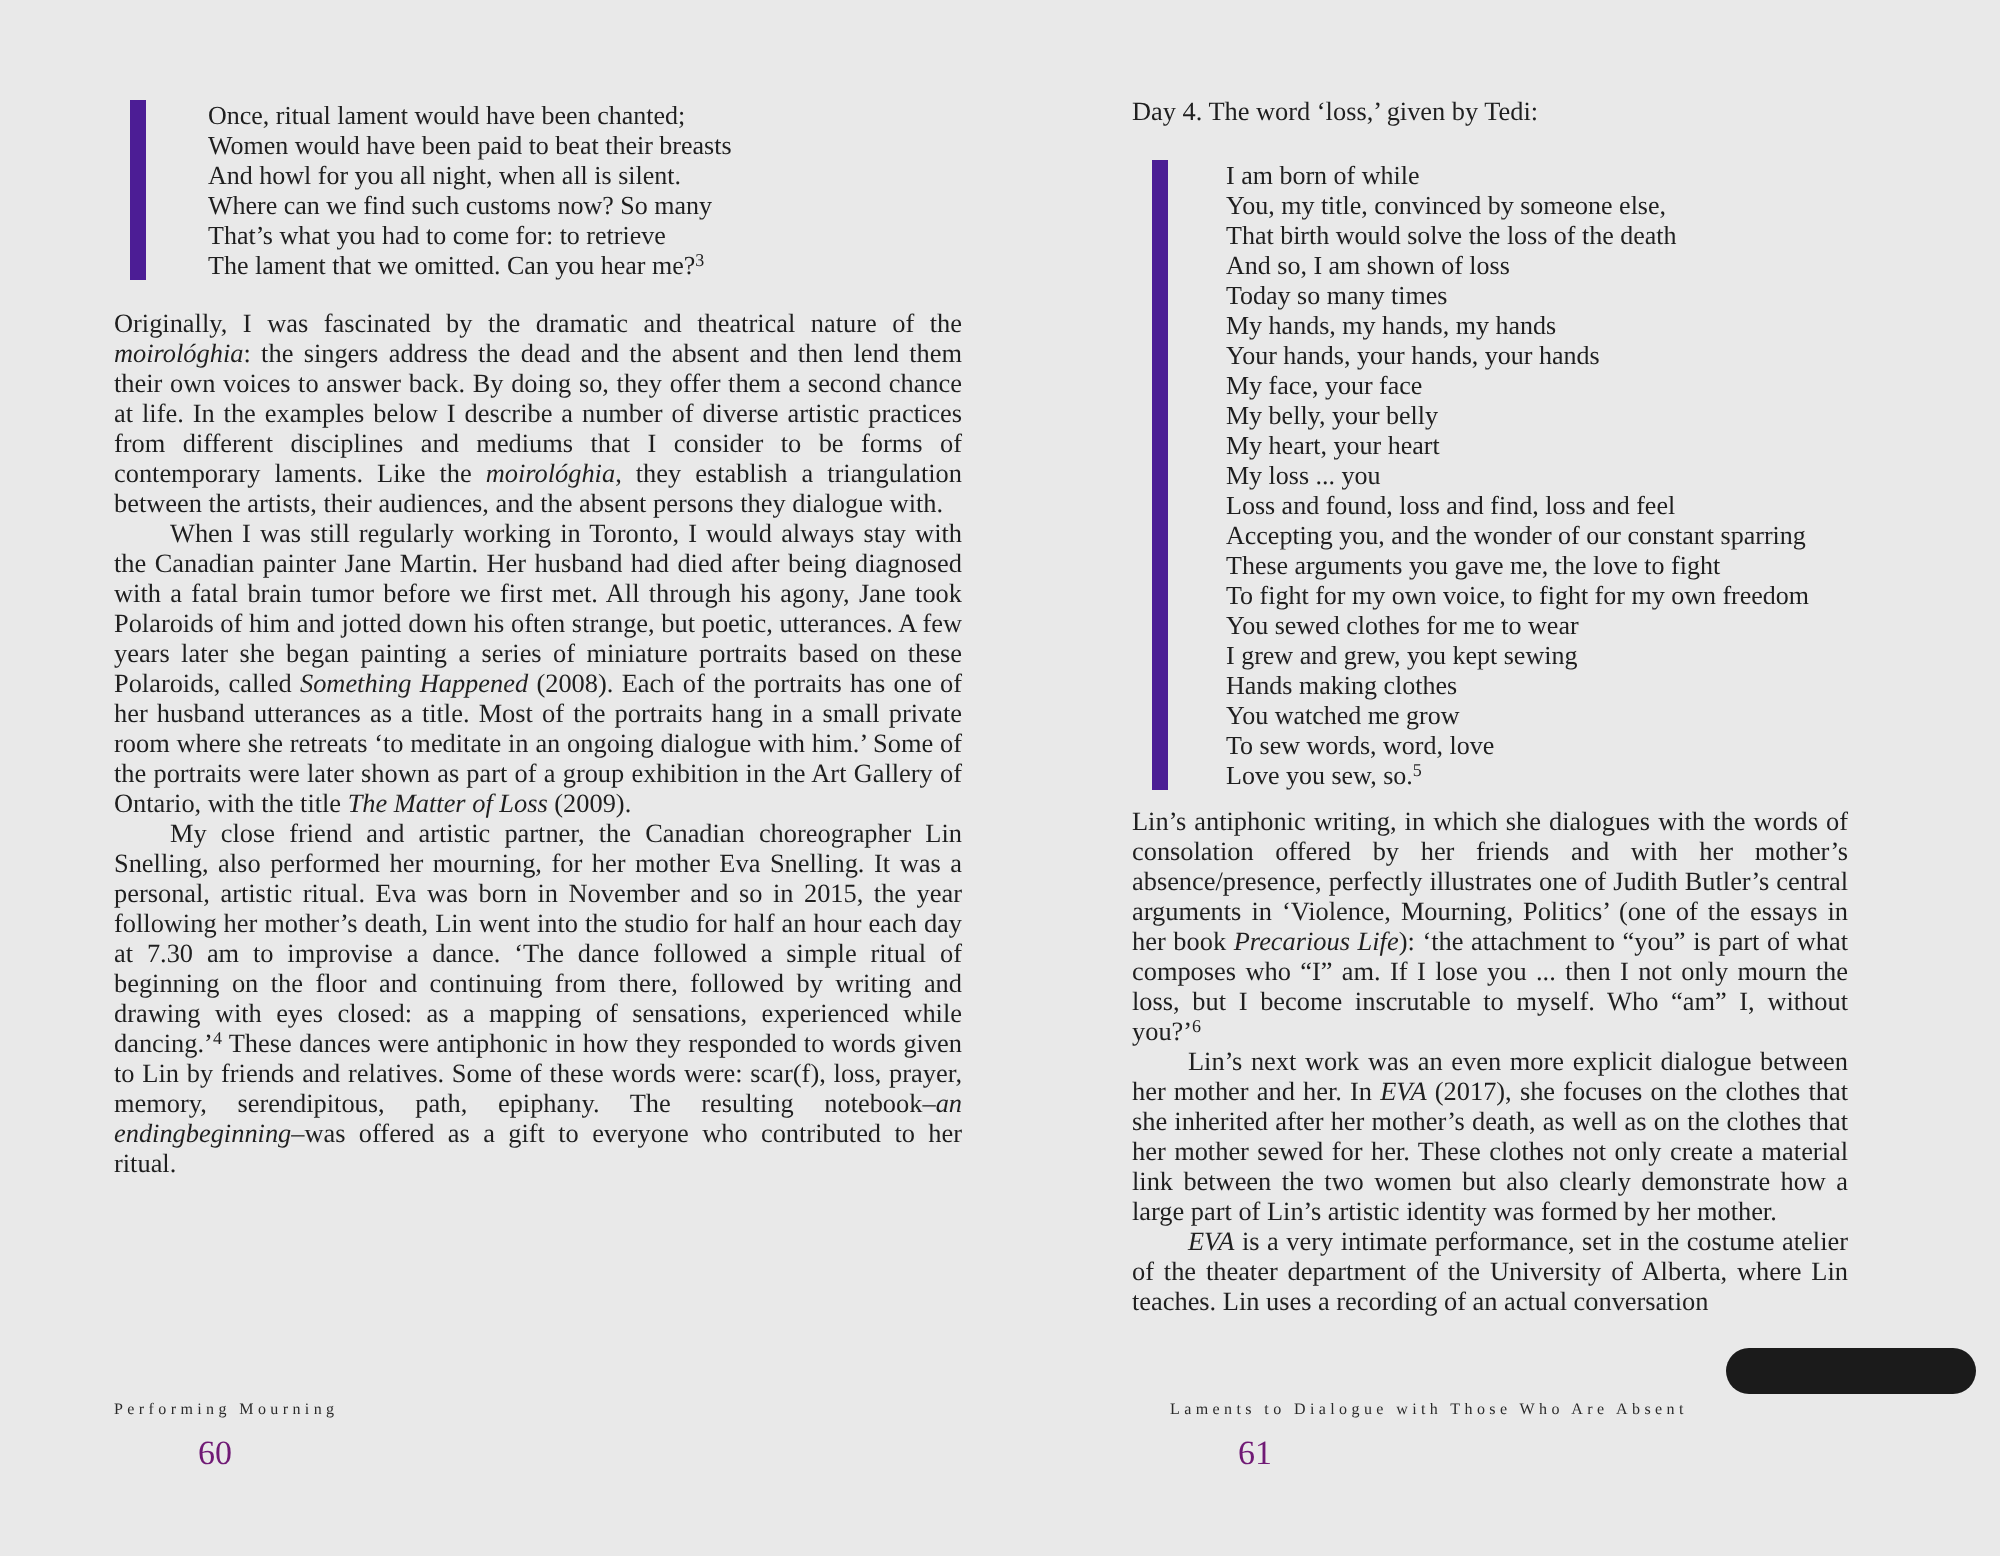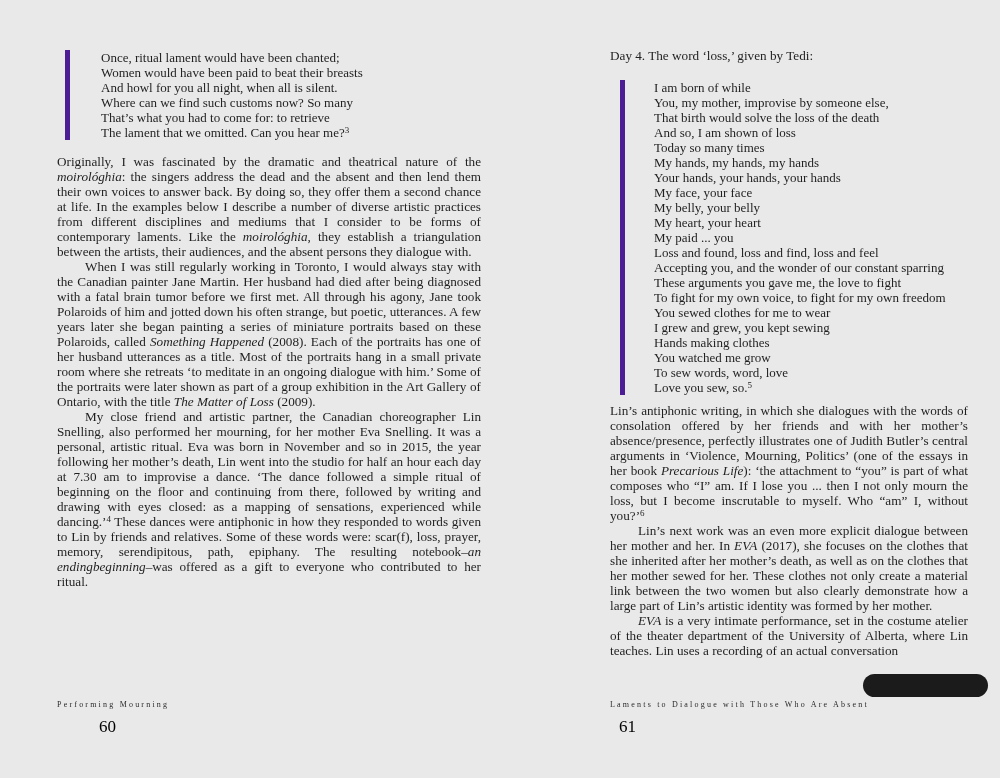--- a/index.html
+++ b/index.html
@@ -6,24 +6,24 @@
   .spread{
     position:relative;
     width:1000px;height:778px;
     background:#e9e9e9;
     color:#1f1f1f;
     font-family:"Liberation Serif","DejaVu Serif",serif;
     overflow:hidden;
   }
   .page{position:absolute;}
   .page-left{left:57px;top:50px;width:424px;}
-  .page-right{left:610px;top:48px;width:358px;}
+  .page-right{left:566px;top:48px;width:358px;}
 
   .quote{
-    border-left:5px solid #4c1d95;
+    border-left:8px solid #4c1d95;
     margin:0;
     font-size:13px;line-height:15px;
   }
   .epigraph{margin-left:8px;padding-left:31px;}
   .poem{margin-left:10px;padding-left:29px;margin-top:17px;}
   .qline{white-space:nowrap;}
 
   .body-text{
     text-align:justify;
     font-size:13.2px;line-height:15px;
@@ -38,23 +38,23 @@
 
   .i{font-style:italic;}
   .sup{font-size:9px;position:relative;top:-4px;line-height:0;}
 
   .footer-label{
     position:absolute;
     font-size:8px;letter-spacing:2.2px;
     color:#2a2a2a;white-space:nowrap;text-align:center;
   }
   .footer-label-left{left:57px;top:700px;}
-  .footer-label-right{left:610px;top:700px;}
+  .footer-label-right{left:585px;top:700px;}
 
-  .pagenum{position:absolute;font-size:17px;color:#000000;}
+  .pagenum{position:absolute;font-size:17px;color:#701a75;}
   .pagenum-left{left:99px;top:717px;}
   .pagenum-right{left:619px;top:717px;}
 
   .redaction{
     position:absolute;
     left:863px;top:674px;width:125px;height:23px;
     border-radius:11.5px;
     background:#1b1b1b;
   }
 </style>
@@ -76,30 +76,30 @@
         <p><span>Originally, I was fascinated by the dramatic and theatrical nature of the </span><span class="i">moirológhia</span><span>: the singers address the dead and the absent and then lend them their own voices to answer back. By doing so, they offer them a second chance at life. In the examples below I describe a number of diverse artistic practices from different disciplines and mediums that I consider to be forms of contemporary laments. Like the </span><span class="i">moirológhia</span><span>, they establish a triangulation between the artists, their audiences, and the absent persons they dialogue with.</span></p>
         <p class="indent"><span>When I was still regularly working in Toronto, I would always stay with the Canadian painter Jane Martin. Her husband had died after being diagnosed with a fatal brain tumor before we first met. All through his agony, Jane took Polaroids of him and jotted down his often strange, but poetic, utterances. A few years later she began painting a series of miniature portraits based on these Polaroids, called </span><span class="i">Something Happened</span><span> (2008). Each of the portraits has one of her husband utterances as a title. Most of the portraits hang in a small private room where she retreats ‘to meditate in an ongoing dialogue with him.’ Some of the portraits were later shown as part of a group exhibition in the Art Gallery of Ontario, with the title </span><span class="i">The Matter of Loss</span><span> (2009).</span></p>
         <p class="indent"><span>My close friend and artistic partner, the Canadian choreographer Lin Snelling, also performed her mourning, for her mother Eva Snelling. It was a personal, artistic ritual. Eva was born in November and so in 2015, the year following her mother’s death, Lin went into the studio for half an hour each day at 7.30 am to improvise a dance. ‘The dance followed a simple ritual of beginning on the floor and continuing from there, followed by writing and drawing with eyes closed: as a mapping of sensations, experienced while dancing.’</span><span class="sup">4</span><span> These dances were antiphonic in how they responded to words given to Lin by friends and relatives. Some of these words were: scar(f), loss, prayer, memory, serendipitous, path, epiphany. The resulting notebook–</span><span class="i">an endingbeginning</span><span>–was offered as a gift to everyone who contributed to her ritual.</span></p>
       </div>
   </section>
 
   <section class="page page-right">
     <div class="day-heading">Day 4. The word ‘loss,’ given by Tedi:</div>
     <blockquote class="quote poem">
         <div class="qline"><span>I am born of while</span></div>
-        <div class="qline"><span>You, my mother, improvise by someone else,</span></div>
+        <div class="qline"><span>You, my title, convinced by someone else,</span></div>
         <div class="qline"><span>That birth would solve the loss of the death</span></div>
         <div class="qline"><span>And so, I am shown of loss</span></div>
         <div class="qline"><span>Today so many times</span></div>
         <div class="qline"><span>My hands, my hands, my hands</span></div>
         <div class="qline"><span>Your hands, your hands, your hands</span></div>
         <div class="qline"><span>My face, your face</span></div>
         <div class="qline"><span>My belly, your belly</span></div>
         <div class="qline"><span>My heart, your heart</span></div>
-        <div class="qline"><span>My paid ... you</span></div>
+        <div class="qline"><span>My loss ... you</span></div>
         <div class="qline"><span>Loss and found, loss and find, loss and feel</span></div>
         <div class="qline"><span>Accepting you, and the wonder of our constant sparring</span></div>
         <div class="qline"><span>These arguments you gave me, the love to fight</span></div>
         <div class="qline"><span>To fight for my own voice, to fight for my own freedom</span></div>
         <div class="qline"><span>You sewed clothes for me to wear</span></div>
         <div class="qline"><span>I grew and grew, you kept sewing</span></div>
         <div class="qline"><span>Hands making clothes</span></div>
         <div class="qline"><span>You watched me grow</span></div>
         <div class="qline"><span>To sew words, word, love</span></div>
         <div class="qline"><span>Love you sew, so.</span><span class="sup">5</span></div>

